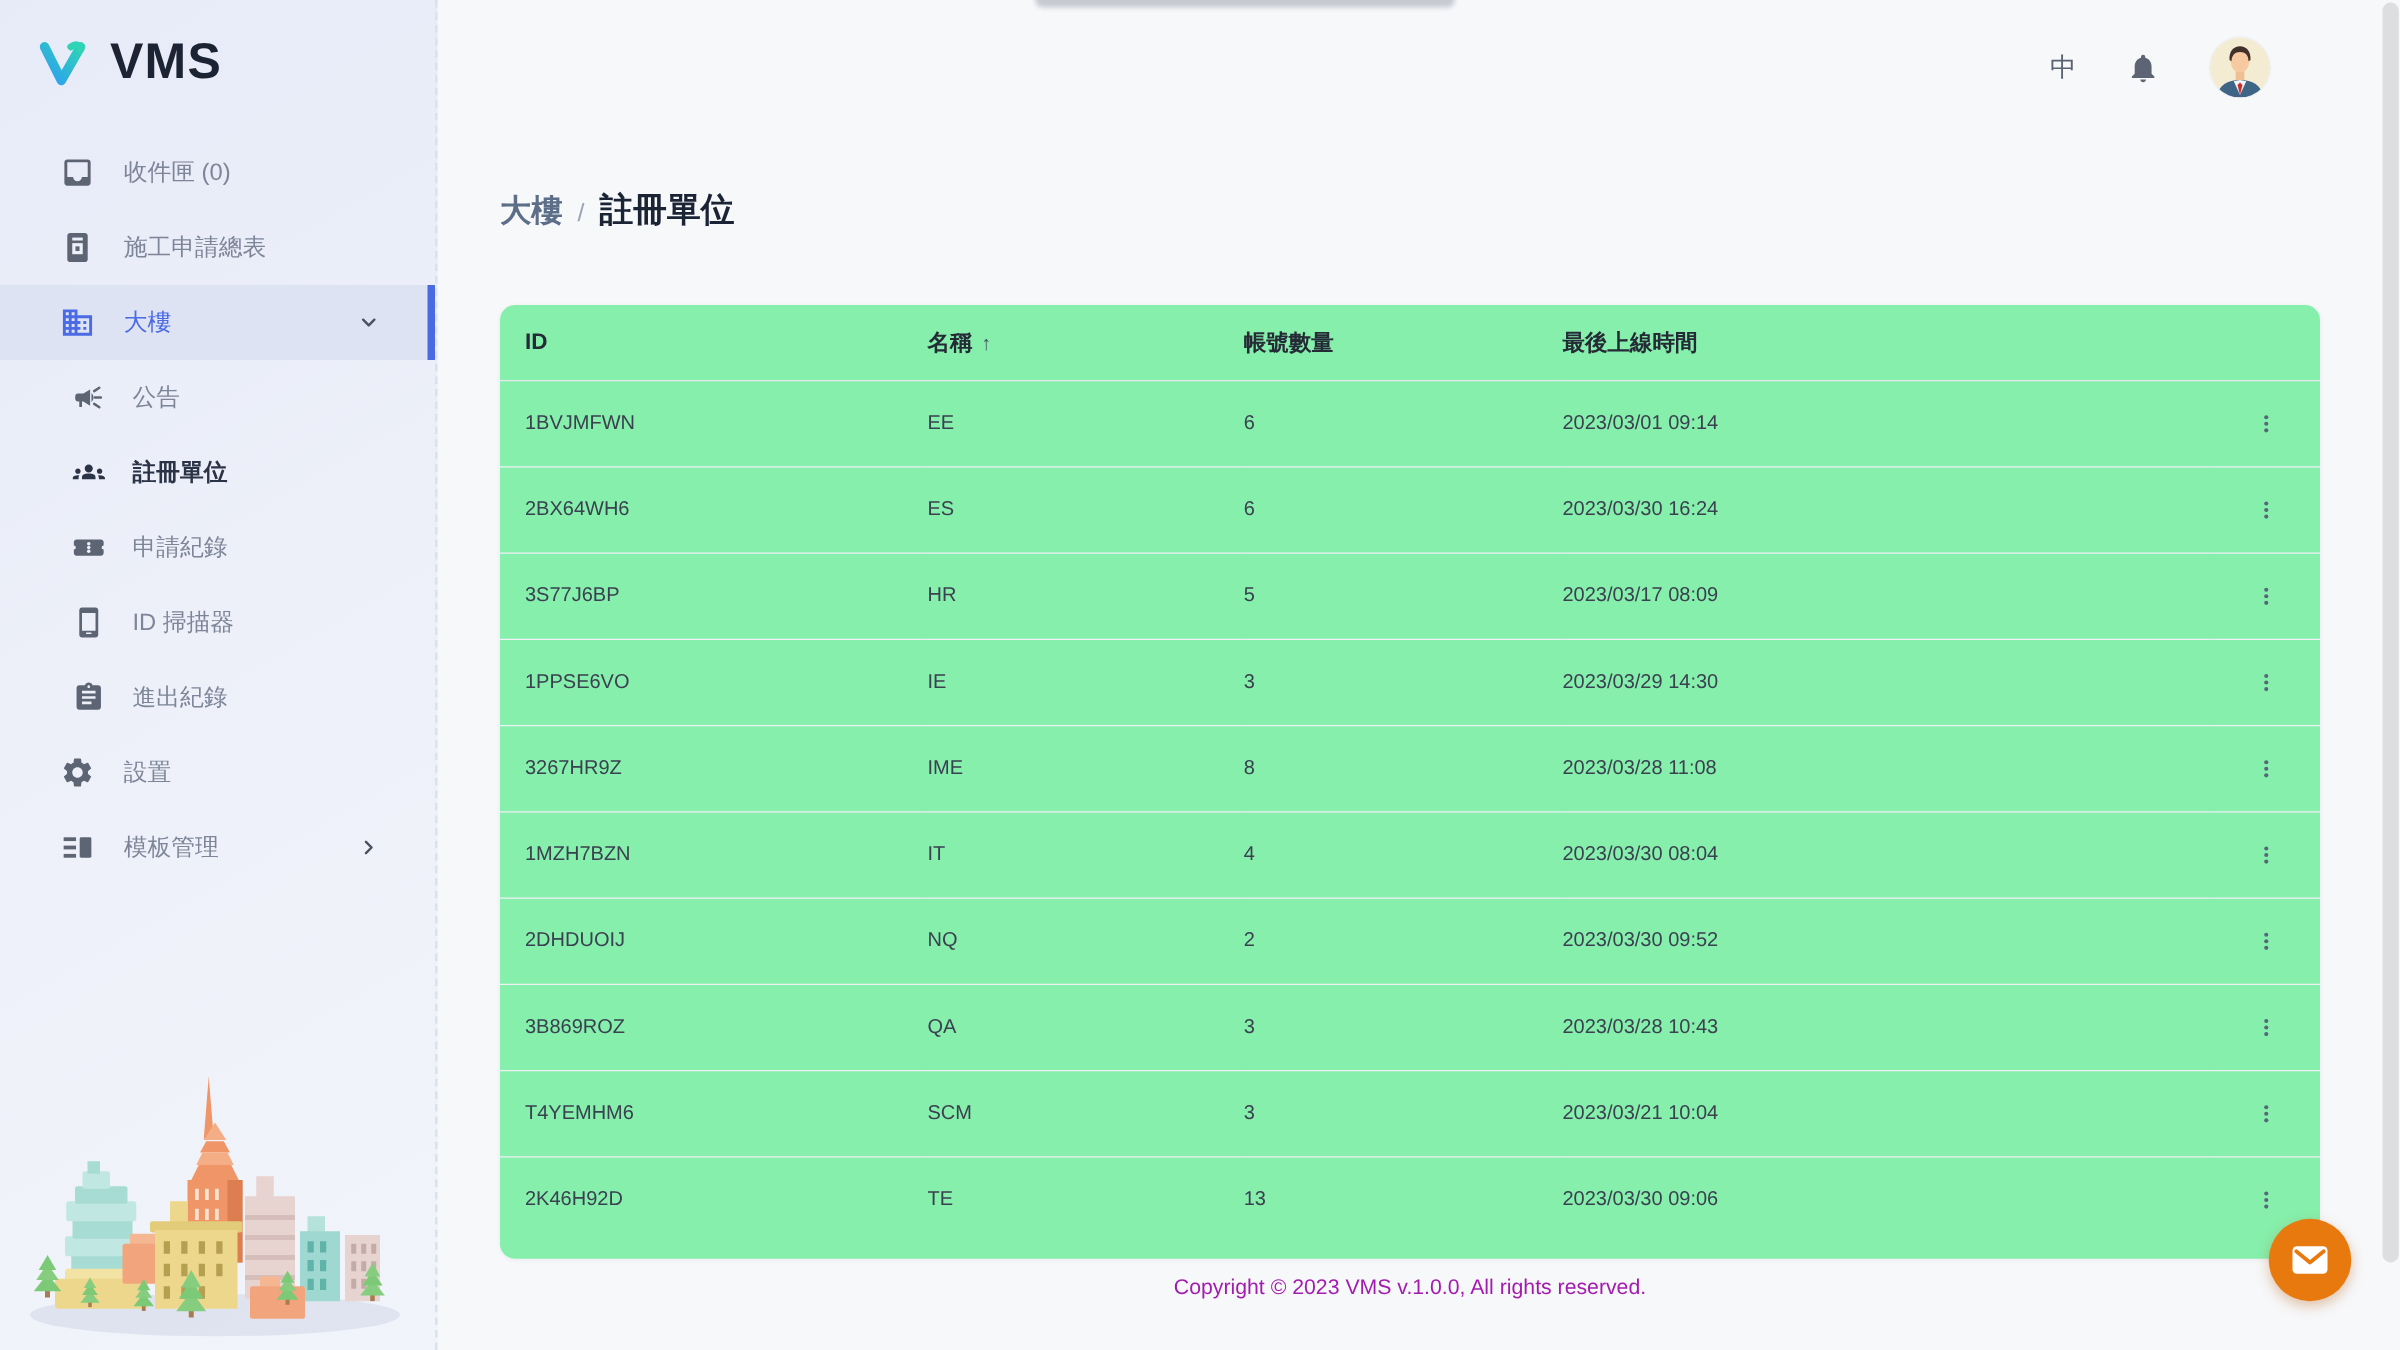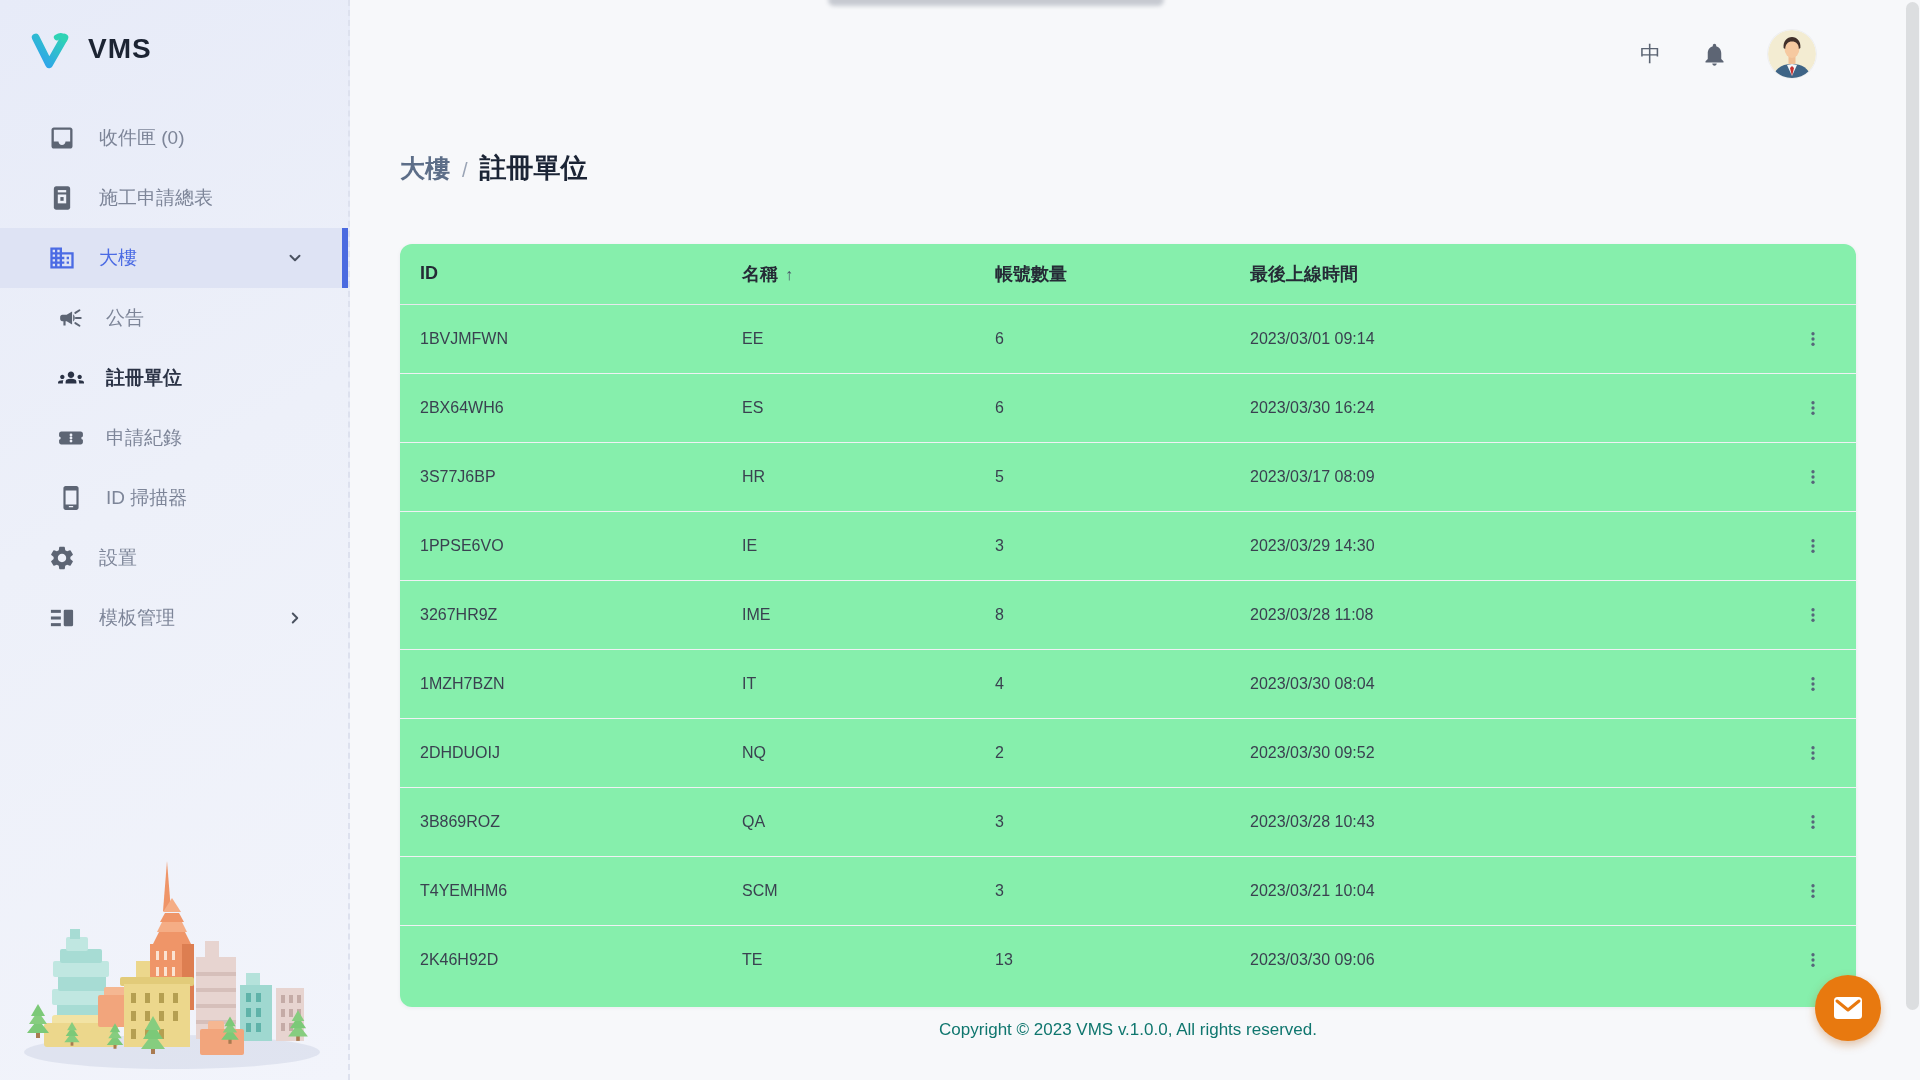--- a/index.html
+++ b/index.html
@@ -7,21 +7,21 @@
   body { font-family:"Liberation Sans","DejaVu Sans",sans-serif; background:#f7f8fa; position:relative; }
 
   
   .sidebar {
     position:absolute; left:0; top:0; width:350px; height:1080px;
     background:linear-gradient(150deg,#e7ebf8 0%,#edf0f9 45%,#f2f4fb 100%);
     border-right:2px dashed #dde1ee;
   }
   .logo-row { position:absolute; left:28px; top:26px; display:flex; align-items:center; gap:14px; }
   .logo-mark { width:46px; height:46px; }
-  .logo-text { font-size:28px; font-weight:700; color:#1c2433; letter-spacing:1px; }
+  .logo-text { font-size:40px; font-weight:700; color:#1c2433; letter-spacing:1px; }
 
   .nav { position:absolute; left:0; top:108px; width:100%; }
   .nav-item {
     height:60px; display:flex; align-items:center; padding-left:48px; gap:23px;
     color:#7d8598; font-size:19px; cursor:pointer; position:relative;
   }
   .nav-item .nicon { width:28px; height:28px; flex:0 0 28px; color:#5d6574; display:flex; align-items:center; justify-content:center; }
   .nav-item .nicon svg { width:100%; height:100%; }
   .nav-item.sub { padding-left:58px; gap:22px; }
   .nav-item.sub .nicon { width:26px; height:26px; flex:0 0 26px; }
@@ -66,21 +66,21 @@
   thead th:first-child, tbody td:first-child { padding-left:20px; }
   tbody td { height:69px; font-size:16px; color:#3a4150; vertical-align:middle; }
   tbody tr + tr td { border-top:1px solid #f0f1f4; }
   .sort-arrow { font-size:16px; color:#4a5568; margin-left:7px; font-weight:400; }
   .cell-actions { text-align:center; }
   .kebab { background:none; border:none; cursor:pointer; width:40px; height:40px; display:inline-flex; align-items:center; justify-content:center; }
   .kebab svg { width:18px; height:18px; color:#56667a; }
 
   
   .footer { position:absolute; left:400px; top:1020px; width:1456px; text-align:center;
-    font-size:17px; color:#0f766e; }
+    font-size:17px; color:#a21caf; }
 
   
   .chat-fab { position:absolute; left:1815px; top:975px; width:66px; height:66px; border-radius:50%;
     background:#e8790f; display:flex; align-items:center; justify-content:center; cursor:pointer;
     box-shadow:0 4px 10px rgba(180,90,10,.35); border:none; }
   .chat-fab svg { width:30px; height:24px; }
 
   
   .scrollbar-thumb { position:absolute; left:1906px; top:2px; width:13px; height:1008px;
     border-radius:7px; background:#dcdee0; cursor:pointer; }
@@ -176,20 +176,28 @@
 
     <div class="nav-item sub">
       <span class="nicon">
         <svg viewBox="0 0 24 24" fill="currentColor">
             <path d="M17 1H7c-1.1 0-2 .9-2 2v18c0 1.1.9 2 2 2h10c1.1 0 2-.9 2-2V3c0-1.1-.9-2-2-2zm0 17H7V5h10v13zm-3 2.5h-4v-1.2h4v1.2z"></path>
           </svg>
       </span>
       <span>ID 掃描器</span>
     </div>
 
+    <div class="nav-item sub">
+      <span class="nicon">
+        <svg viewBox="0 0 24 24" fill="currentColor">
+            <path d="M19 3h-4.18C14.4 1.84 13.3 1 12 1c-1.3 0-2.4.84-2.82 2H5c-1.1 0-2 .9-2 2v14c0 1.1.9 2 2 2h14c1.1 0 2-.9 2-2V5c0-1.1-.9-2-2-2zm-7 0c.55 0 1 .45 1 1s-.45 1-1 1-1-.45-1-1 .45-1 1-1zm2 14H7v-2h7v2zm3-4H7v-2h10v2zm0-4H7V7h10v2z"></path>
+          </svg>
+      </span>
+      <span>進出紀錄</span>
+    </div>
 
     <div class="nav-item">
       <span class="nicon">
         <svg viewBox="0 0 24 24" fill="currentColor">
             <path d="M19.14 12.94c.04-.3.06-.61.06-.94 0-.32-.02-.64-.07-.94l2.03-1.58a.49.49 0 0 0 .12-.61l-1.92-3.32a.488.488 0 0 0-.59-.22l-2.39.96c-.5-.38-1.03-.7-1.62-.94l-.36-2.54a.484.484 0 0 0-.48-.41h-3.84c-.24 0-.43.17-.47.41l-.36 2.54c-.59.24-1.13.57-1.62.94l-2.39-.96c-.22-.08-.47 0-.59.22L2.74 8.87c-.12.21-.08.47.12.61l2.03 1.58c-.05.3-.09.63-.09.94s.02.64.07.94l-2.03 1.58a.49.49 0 0 0-.12.61l1.92 3.32c.12.22.37.29.59.22l2.39-.96c.5.38 1.03.7 1.62.94l.36 2.54c.05.24.24.41.48.41h3.84c.24 0 .44-.17.47-.41l.36-2.54c.59-.24 1.13-.56 1.62-.94l2.39.96c.22.08.47 0 .59-.22l1.92-3.32c.12-.22.07-.47-.12-.61l-2.01-1.58zM12 15.6c-1.98 0-3.6-1.62-3.6-3.6s1.62-3.6 3.6-3.6 3.6 1.62 3.6 3.6-1.62 3.6-3.6 3.6z"></path>
           </svg>
       </span>
       <span>設置</span>
     </div>
 

